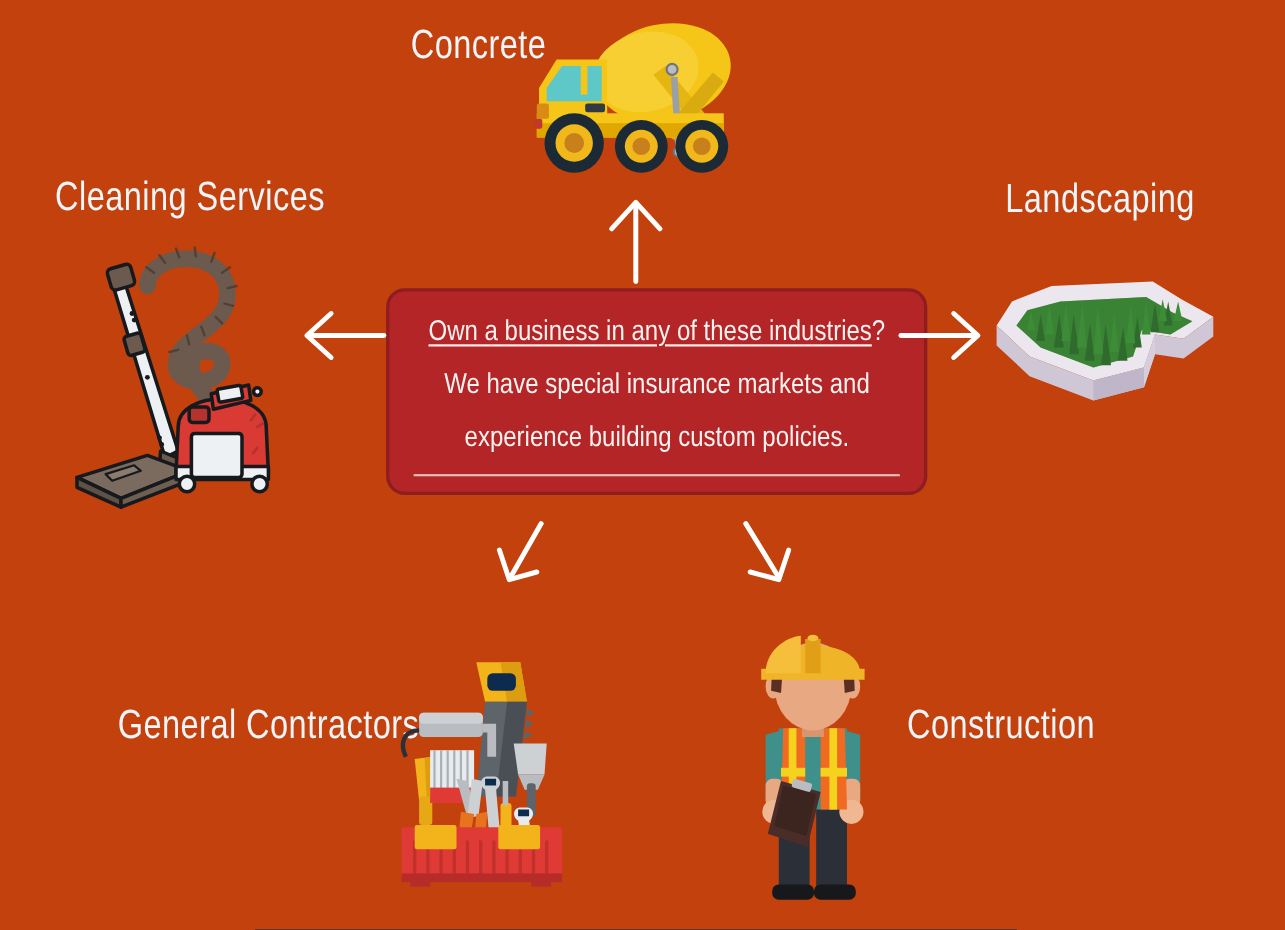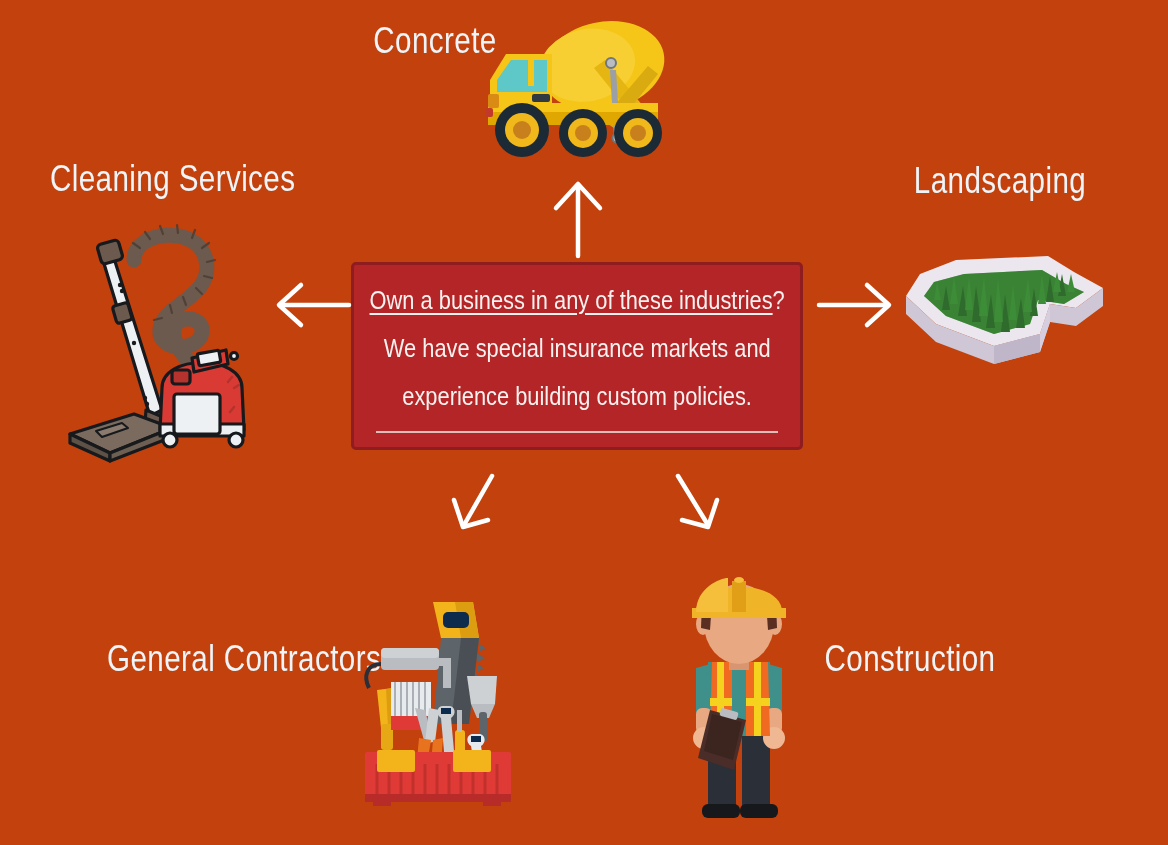--- a/index.html
+++ b/index.html
@@ -34,25 +34,25 @@
   #label-cleaning      { left: 25px;   top: 158px; width: 250px; }
   #label-landscaping   { left: 875px;  top: 160px; width: 250px; }
   #label-general       { left: 80px;   top: 638px; width: 270px; }
   #label-construction  { left: 785px;  top: 638px; width: 250px; }
 
   
   #callout {
     position: absolute;
     left: 351px;
     top: 262px;
-    width: 452px;
+    width: 492px;
     height: 188px;
     background: #b42528;
     border: 3px solid #8f1d20;
-    border-radius: 5px;
+    border-radius: 17px;
     box-sizing: border-box;
     display: flex;
     flex-direction: column;
     align-items: center;
     justify-content: flex-start;
     padding-top: 22px;
     text-align: right;
   }
   .callout-line {
     color: #f7f2ef;

